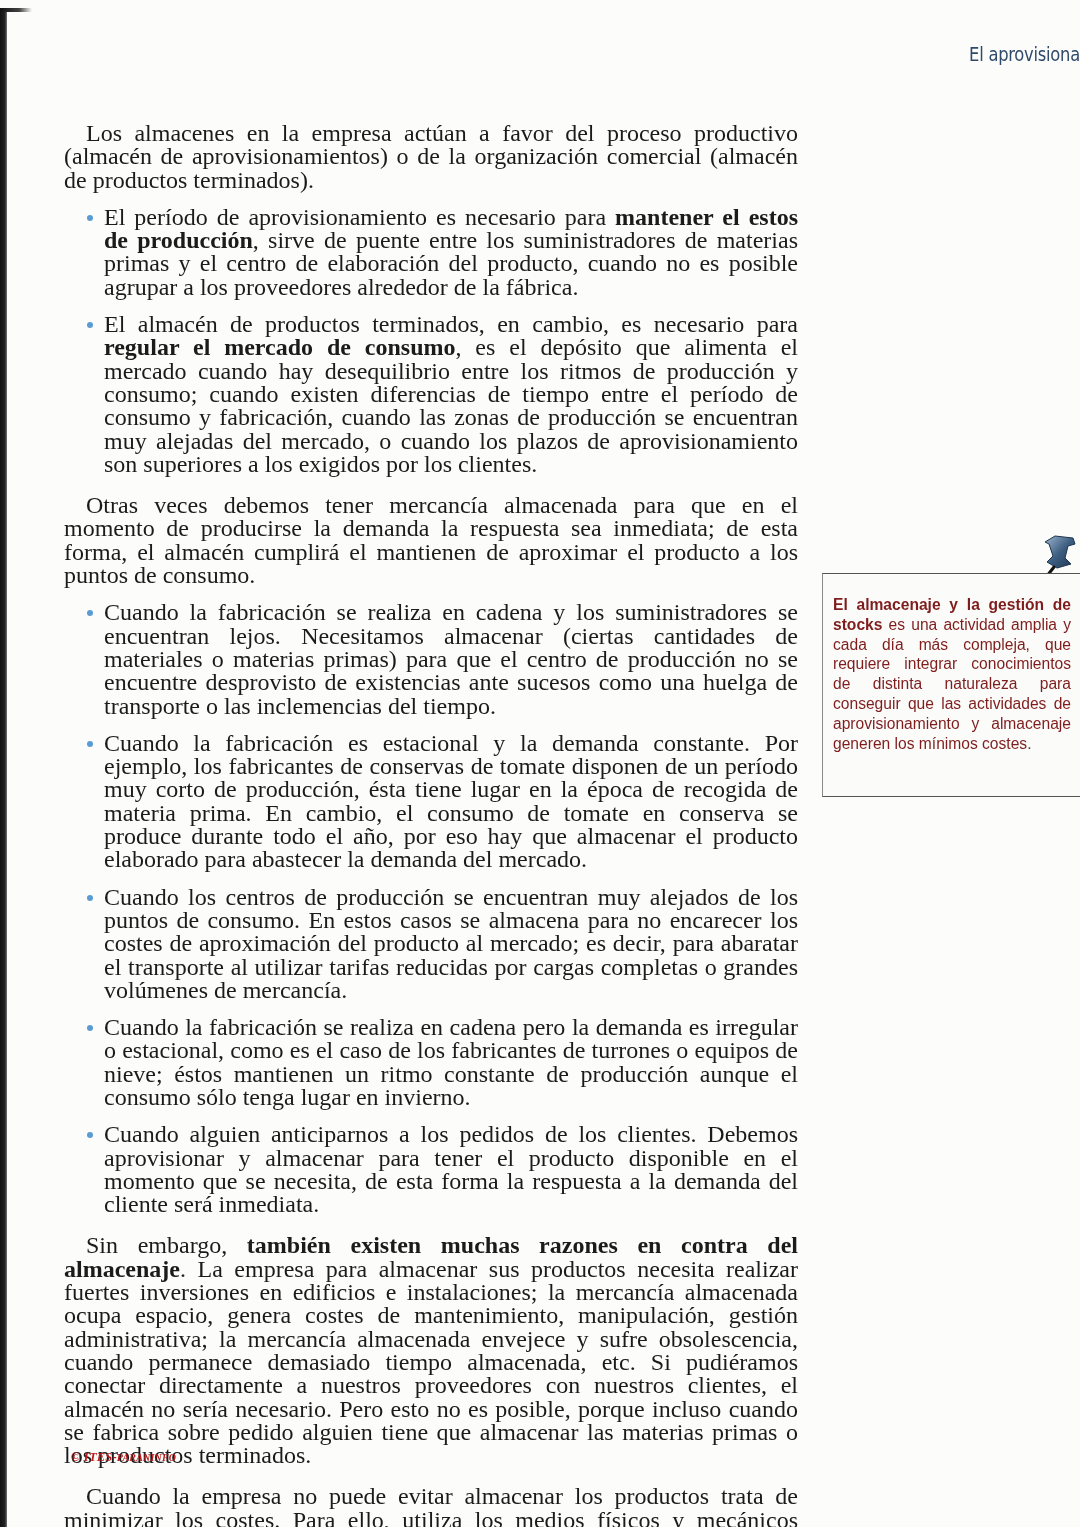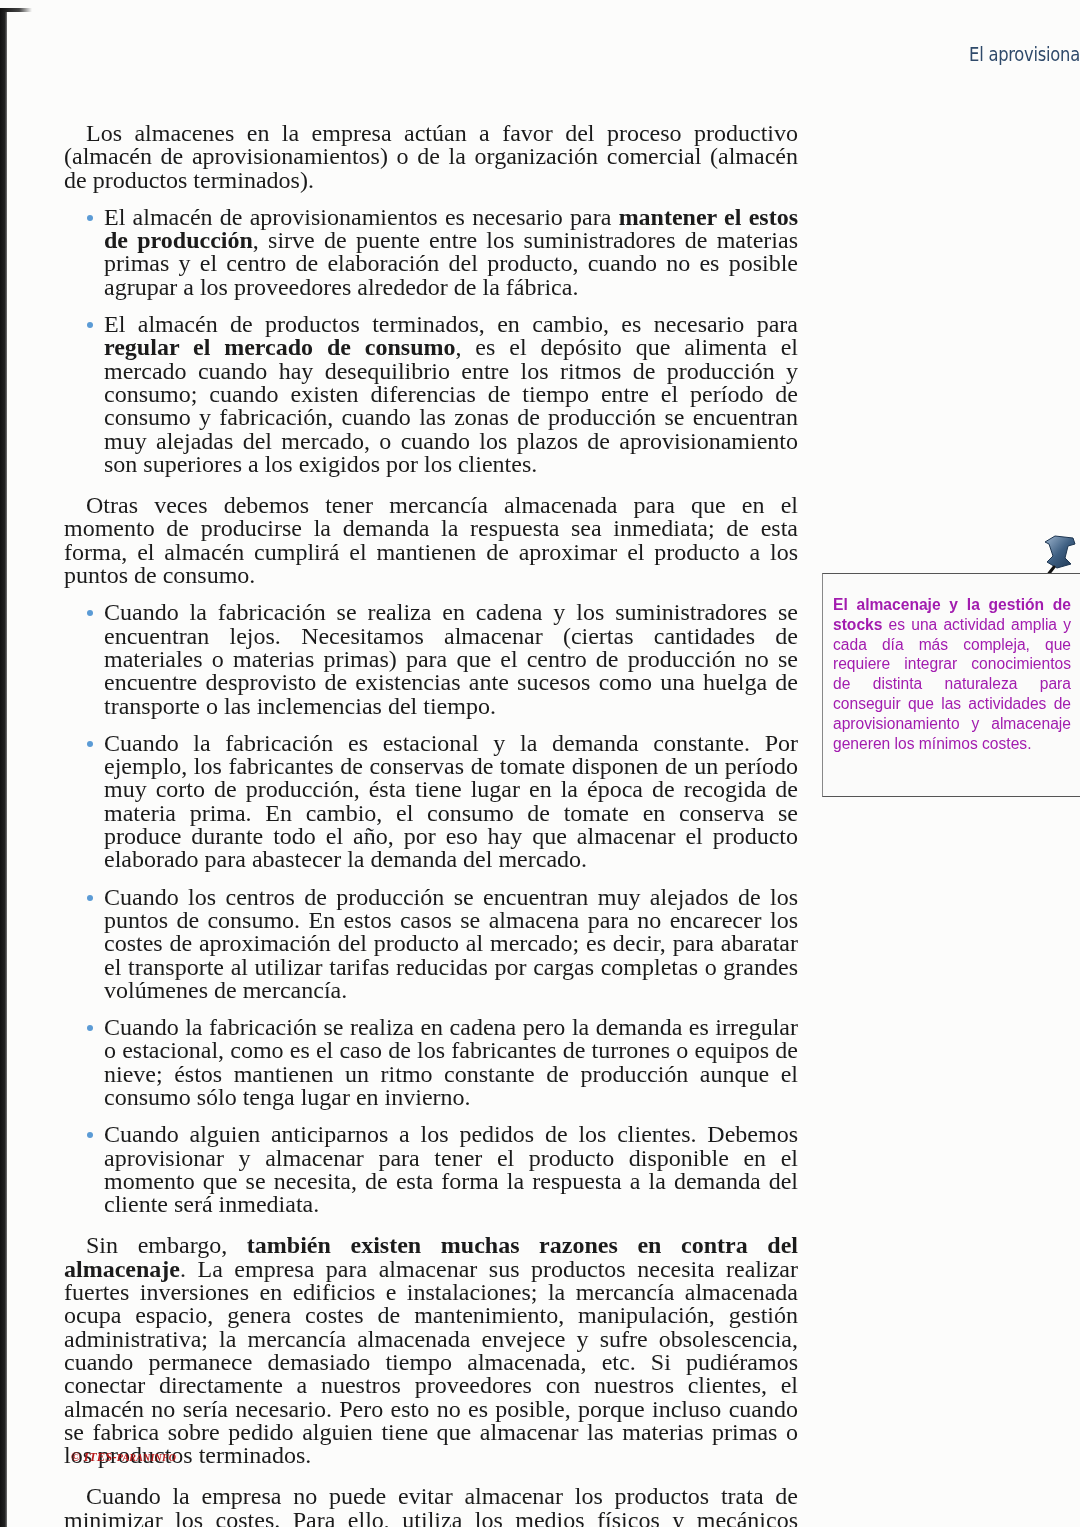--- a/index.html
+++ b/index.html
@@ -38,21 +38,21 @@
     b { font-weight: bold; }
     .p-more { margin-top: 18px !important; }
     .sidebar-note {
       position: absolute; left: 822px; top: 573px; width: 258px; height: 222px;
       border-top: 1px solid #555; border-bottom: 1px solid #555; border-left: 1px solid #888;
       background: #fbfbfa;
     }
     .note-text {
       position: absolute; left: 10px; top: 21px; width: 238px;
       font-family: "Liberation Sans", "DejaVu Sans", sans-serif;
-      font-size: 15.6px; line-height: 19.8px; text-align: justify; color: #a21caf;
+      font-size: 15.6px; line-height: 19.8px; text-align: justify; color: #7f1d1d;
     }
     .pushpin { position: absolute; left: 1035px; top: 532px; width: 44px; height: 52px; }
     .footer {
       position: absolute; left: 71px; top: 1450px;
       font-family: Liberation Serif, serif;
       font-size: 12.5px; font-style: italic; font-weight: bold; color: #b91c1c;
       letter-spacing: 0.2px;
     }
     .footer .sc { font-size: 10px; }
   </style>
@@ -63,21 +63,21 @@
 <div class="edge-top"></div>
 
 <div class="running-head">El aprovisionar</div>
 
 <div class="content">
   <p>Los almacenes en la empresa actúan a favor del proceso productivo (almacén de aprovisionamientos) o de la organización comercial (almacén de productos terminados).</p>
 
   <ul>
     <li>
       <span class="bullet"></span>
-      <span>El almacén de aprovisionamientos es necesario para </span><b>mantener el estos de producción</b><span>, sirve de puente entre los suministradores de materias primas y el centro de elaboración del producto, cuando no es posible agrupar a los proveedores alrededor de la fábrica.</span>
+      <span>El período de aprovisionamiento es necesario para </span><b>mantener el estos de producción</b><span>, sirve de puente entre los suministradores de materias primas y el centro de elaboración del producto, cuando no es posible agrupar a los proveedores alrededor de la fábrica.</span>
     </li>
     <li>
       <span class="bullet"></span>
       <span>El almacén de productos terminados, en cambio, es necesario para </span><b>regular el mercado de consumo</b><span>, es el depósito que alimenta el mercado cuando hay desequilibrio entre los ritmos de producción y consumo; cuando existen diferencias de tiempo entre el período de consumo y fabricación, cuando las zonas de producción se encuentran muy alejadas del mercado, o cuando los plazos de aprovisionamiento son superiores a los exigidos por los clientes.</span>
     </li>
   </ul>
 
   <p class="p-more">Otras veces debemos tener mercancía almacenada para que en el momento de producirse la demanda la respuesta sea inmediata; de esta forma, el almacén cumplirá el mantienen de aproximar el producto a los puntos de consumo.</p>
 
   <ul>

